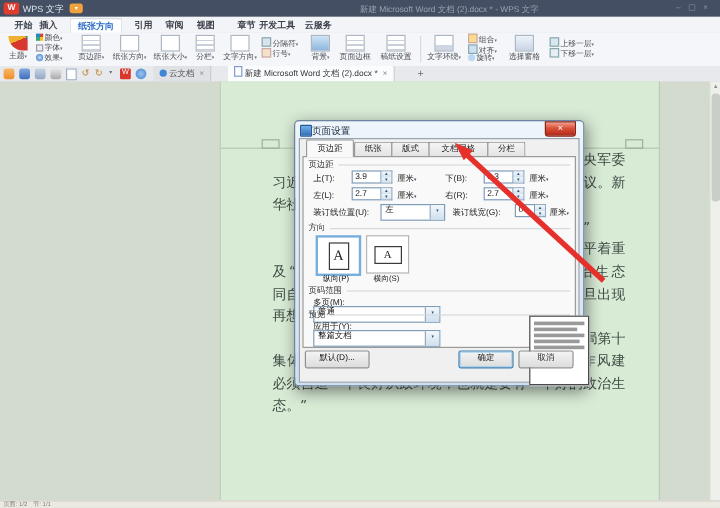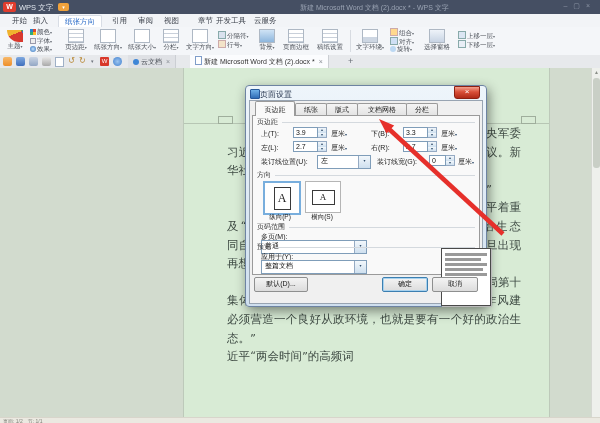--- a/index.html
+++ b/index.html
@@ -11,21 +11,21 @@
   .titlebar{left:0;top:0;width:600px;height:14px;background:#454f63;color:#cdd3de;}
   .wps-logo{left:3px;top:2px;width:13px;height:10px;background:#e03c2d;border-radius:2px;
     color:#fff;font-size:7px;font-weight:bold;text-align:center;line-height:10px;}
   .app-name{left:19px;top:3px;font-size:7.5px;color:#dfe4ec;}
   .orange-chip{left:58px;top:3px;width:11px;height:8px;background:#f0a23c;border-radius:2px;
     color:#fff;font-size:5px;text-align:center;line-height:8px;}
   .doc-title{left:300px;top:3px;font-size:7px;color:#9aa3b3;}
   .win-controls{right:4px;top:2px;font-size:7px;color:#8a93a3;letter-spacing:6px;}
   
   .menubar{left:0;top:14px;width:600px;height:13px;background:#f2f4f7;border-bottom:1px solid #dfe2e8;}
-  .mtab{top:1px;height:12px;line-height:12px;font-size:7.5px;color:#3c414b;padding:0 6px;}
+  .mtab{top:1px;height:12px;line-height:12px;font-size:7.5px;color:#3c414b;padding:0 6px;font-weight:bold;}
   .mtab.active{background:#ffffff;color:#2a6bc8;border:1px solid #d8dde5;border-bottom:none;border-radius:2px 2px 0 0;}
   
   .ribbon{left:0;top:27px;width:600px;height:28px;background:#f4f6f9;border-bottom:1px solid #c9cdd5;}
   .rbig{top:1px;height:26px;text-align:center;}
   .rbig .ric{margin:1px auto 0 auto;}
   .rlabel{font-size:6.5px;color:#4a4f57;white-space:nowrap;}
   .caret{font-size:4px;color:#6a7078;}
   .ric{width:14px;height:12px;background:#fff;border:1px solid #aeb8c4;
     background-image:repeating-linear-gradient(#ffffff 0 3px,#c9d0da 3px 4px);}
   .ric.plain{background-image:none;}
@@ -58,21 +58,21 @@
   .dline{height:18.6px;line-height:18.6px;white-space:nowrap;}
   .dline.fill{white-space:normal;text-align:justify;text-align-last:justify;height:18.6px;overflow:hidden;}
   
   .scrollbar{left:591px;top:68px;width:9px;height:349px;background:#eef0ec;border-left:1px solid #d5d8d2;}
   .sb-up{position:absolute;left:0;top:0;width:9px;height:9px;font-size:5px;color:#8a8f88;text-align:center;line-height:9px;}
   .sb-thumb{position:absolute;left:1px;top:10px;width:7px;height:90px;background:#c9cfc6;border-radius:3px;}
   
   .statusbar{left:0;top:417px;width:600px;height:6px;background:#ebe9e1;border-top:1px solid #d8d5cb;z-index:40;}
   .status-text{position:absolute;left:3px;top:0px;font-size:5px;line-height:6px;color:#82837b;}
   
-  .dlg-frame{left:245px;top:85px;width:240px;height:220px;z-index:30;
+  .dlg-frame{left:245px;top:100px;width:240px;height:220px;z-index:30;
     border:1px solid #6d83a2;border-radius:4px;
     background:linear-gradient(#eef5fb,#cfdfee);box-shadow:2px 4px 12px rgba(0,0,0,.45);}
   .dlg-title{position:absolute;left:14px;top:3px;font-size:8px;color:#1c2b45;}
   .dlg-ic{position:absolute;left:4px;top:3px;width:8px;height:8px;background:linear-gradient(#6fb1e8,#2f6db6);border:1px solid #26589a;border-radius:1px;}
   .dlg-close{position:absolute;right:6px;top:0px;width:24px;height:11px;
     background:linear-gradient(#f3a08d,#d94f38 45%,#b02a18);border:1px solid #8d2012;border-radius:0 0 3px 3px;
     color:#fff;font-size:8px;line-height:10px;text-align:center;}
   .dlg-face{position:absolute;left:3px;top:14px;width:232px;height:202px;background:#f0f0f0;border:1px solid #98a4b2;}
   .dlg-tabs{position:absolute;left:3px;top:0px;height:14px;}
   .dtab2{position:absolute;top:2px;height:12px;line-height:12px;font-size:7px;color:#222;
@@ -234,21 +234,20 @@
         <div class="dline">华社记者 谢环驰 摄</div>
         <div class="dline">　　“蓬生麻中，不扶而直；白沙在涅，与之俱黑。”</div>
         <div class="dline fill">　　3 月 10 日，在参加青海代表团审议时，习近平着重提</div>
         <div class="dline fill">及“政治生态”。习近平曾深刻地指出：“政治生态</div>
         <div class="dline fill">同自然生态一样，稍不注意就很容易受到污染，一旦出现问题</div>
         <div class="dline">再想恢复就要付出很大代价。”</div>
         <div class="dline fill">　　早在 2014 年 6 月，习近平在十八届中央政治局第十六次</div>
         <div class="dline fill">集体学习时就强调，要加强党的执政能力建设和作风建设，</div>
         <div class="dline fill">必须营造一个良好从政环境，也就是要有一个好的政治生</div>
         <div class="dline">态。”</div>
-        <div class="dline">近平“两会时间”的高频词</div>
       </div>
     </div>
   </div>
 
   <div class="abs scrollbar">
     <div class="sb-up">▲</div>
     <div class="sb-thumb"></div>
   </div>
 
   <div class="abs dlg-frame">

